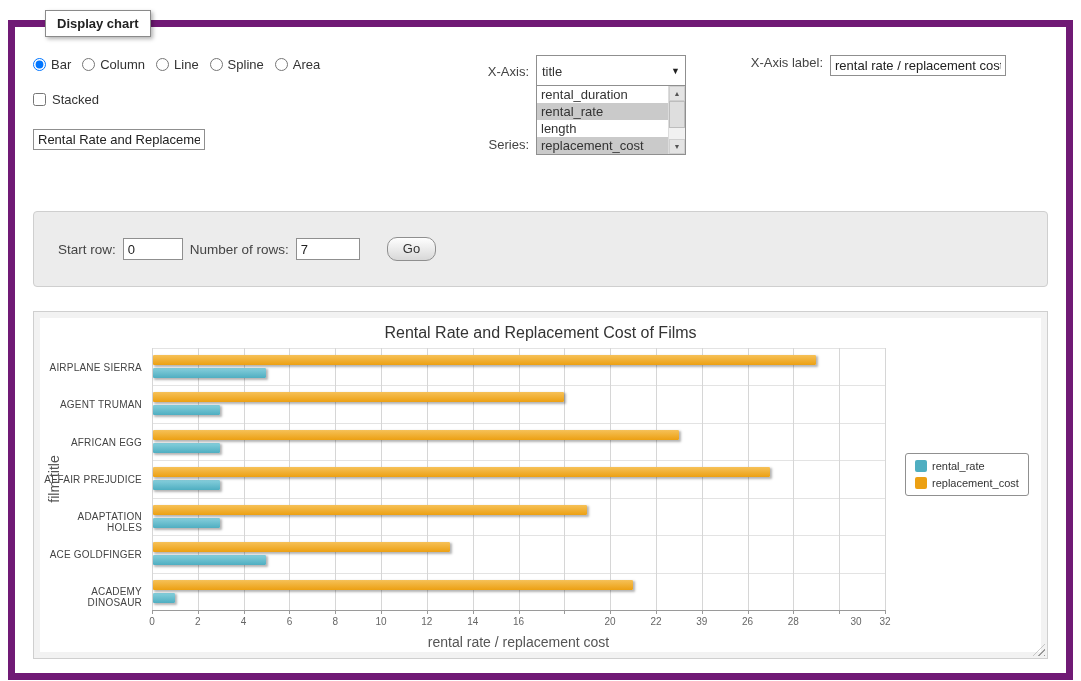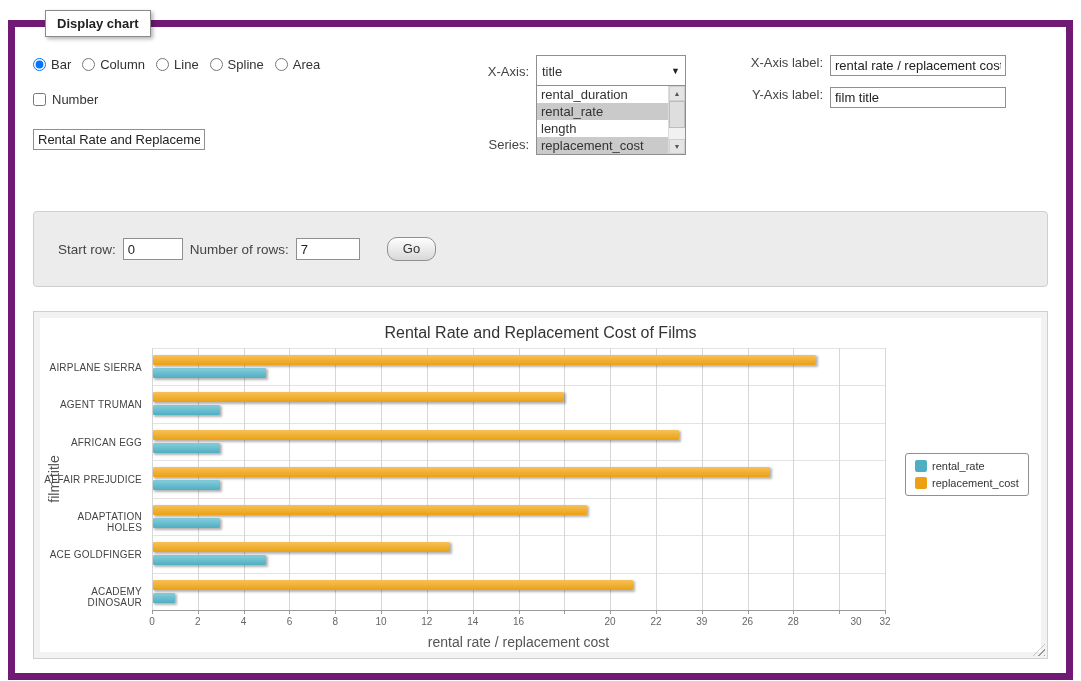--- a/index.html
+++ b/index.html
@@ -161,21 +161,21 @@
         <span>Spline</span>
       </label>
       <label class="radio-opt">
         <input type="radio" name="charttype" style="">
         <span>Area</span>
       </label>
     </div>
 
     <label class="chk-row">
       <input type="checkbox" style="">
-      <span>Number</span>
+      <span>Stacked</span>
     </label>
 
     <div class="title-input">
       <input class="text-input" value="Rental Rate and Replacement Cost of Films" style="">
     </div>
 
     <div class="mid-row row-xaxis">
       <span class="lbl">X-Axis:</span>
       <div class="fake-select">
         <span>title</span>
@@ -198,24 +198,20 @@
           <div class="scroll-btn down">▼</div>
         </div>
       </div>
     </div>
 
     <div class="right-row row-xlabel">
       <span class="lbl">X-Axis label:</span>
       <input class="text-input" value="rental rate / replacement cost" style="">
     </div>
 
-    <div class="right-row row-ylabel">
-      <span class="lbl">Y-Axis label:</span>
-      <input class="text-input" value="film title" style="">
-    </div>
 
   </div>
 
   <div class="rows-panel">
     <span>Start row:</span>
     <input class="text-input" value="0" style="">
     <span>Number of rows:</span>
     <input class="text-input num2" value="7" style="">
     <button class="go-button">Go</button>
   </div>

